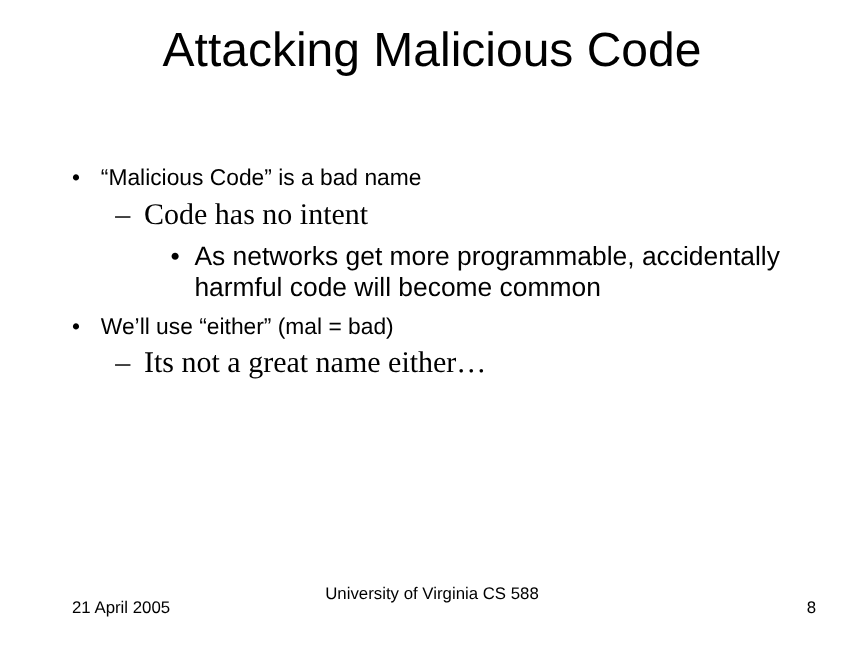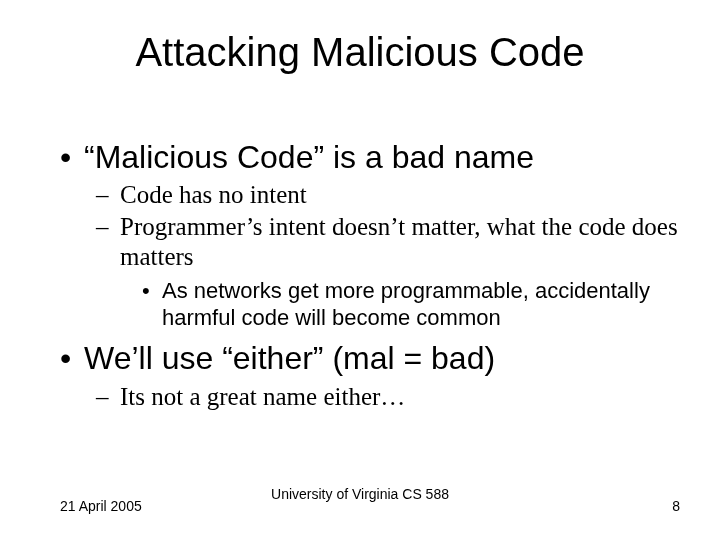--- a/index.html
+++ b/index.html
@@ -13,36 +13,36 @@
     overflow: hidden;
   }
   .slide {
     position: relative;
     width: 720px;
     height: 540px;
     box-sizing: border-box;
   }
   .title {
     position: absolute;
-    top: 30px;
+    top: 20px;
     left: 0;
     width: 720px;
     text-align: center;
     font-size: 40px;
     font-weight: 400;
     letter-spacing: 0px;
   }
   .body {
     position: absolute;
     top: 130px;
     left: 60px;
     width: 620px;
   }
   .lvl1 {
-    font-size: 32px;
+    font-size: 19px;
     margin: 8px 0 4px 0;
     padding-left: 24px;
     position: relative;
     line-height: 1.2;
   }
   .lvl1::before {
     content: "•";
     position: absolute;
     left: 0;
     top: 0;
@@ -102,21 +102,20 @@
 </head>
 <body>
 
 <div class="slide">
 
   <div class="title">Attacking Malicious Code</div>
 
   <div class="body">
     <div class="lvl1">“Malicious Code” is a bad name</div>
     <div class="lvl2">Code has no intent</div>
-    <div class="lvl2">Programmer’s intent doesn’t matter, what the code does matters</div>
     <div class="lvl3">As networks get more programmable, accidentally harmful code will become common</div>
     <div class="lvl1">We’ll use “either” (mal = bad)</div>
     <div class="lvl2">Its not a great name either…</div>
   </div>
 
   <div class="footer">
     <div class="date">21 April 2005</div>
     <div class="center">University of Virginia CS 588</div>
     <div class="page">8</div>
   </div>

